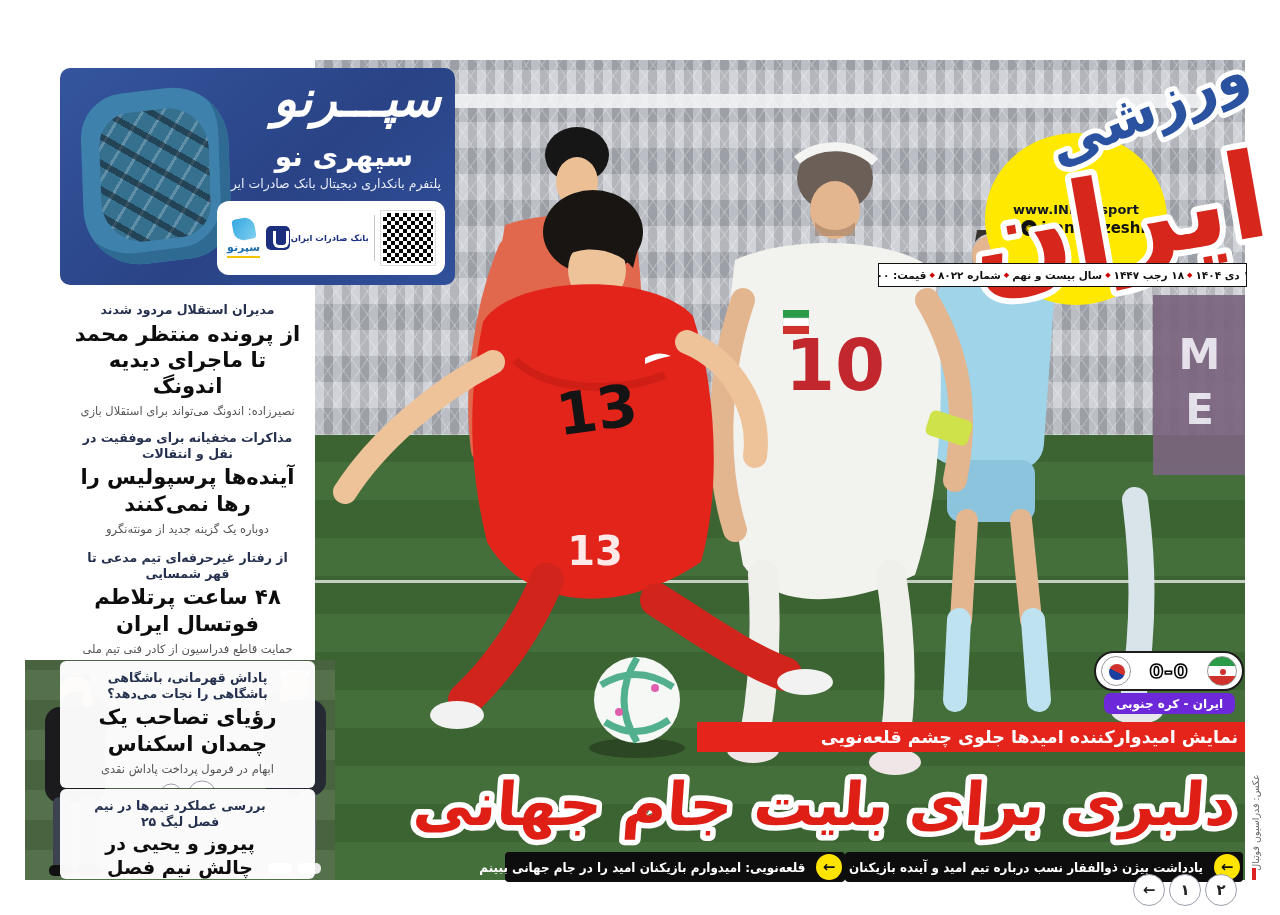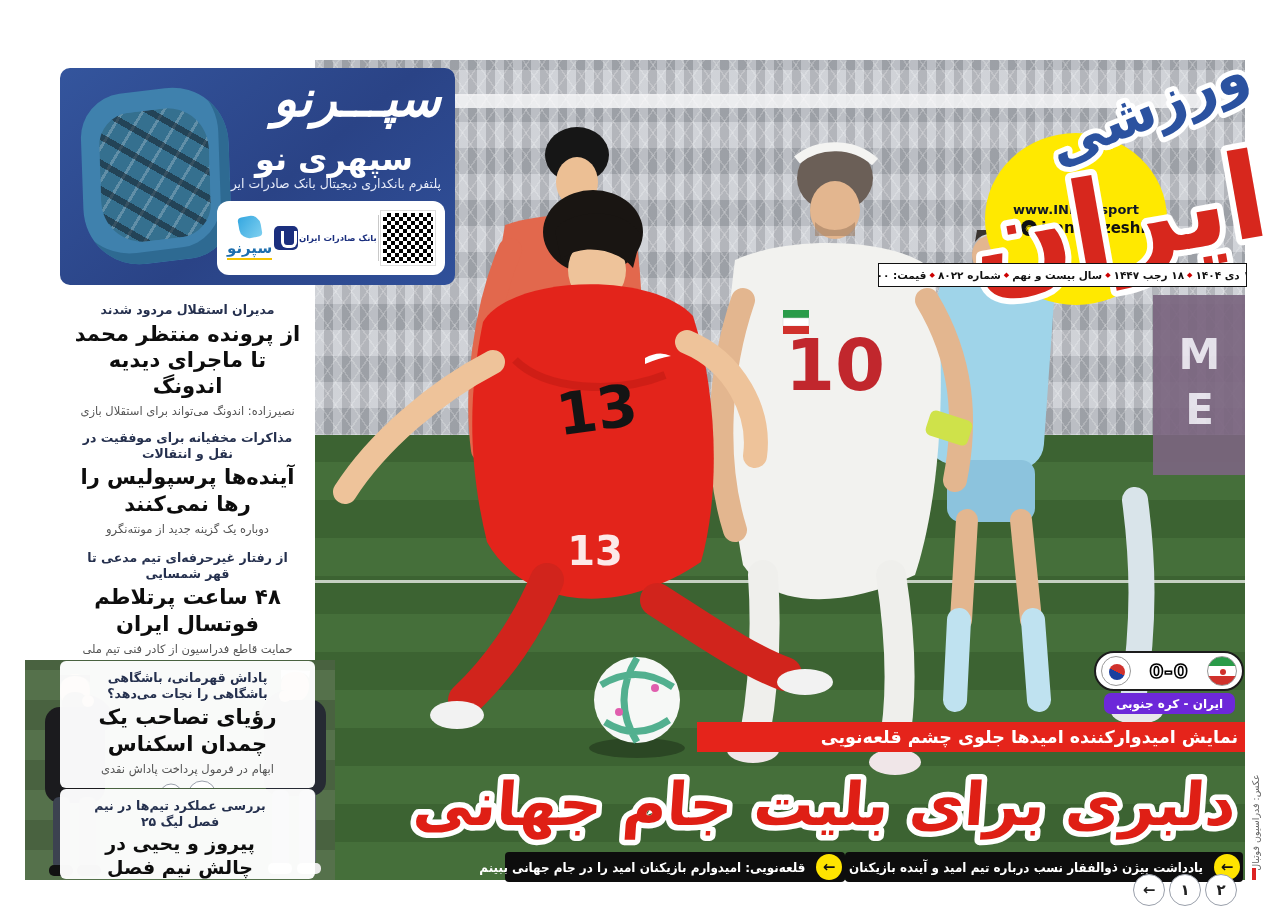--- a/index.html
+++ b/index.html
@@ -60,27 +60,27 @@
 
   .datestrip{position:absolute;left:878px;top:263px;width:369px;height:24px;background:#fff;border:1.5px solid #111;z-index:7;
      display:flex;align-items:center;justify-content:center;direction:rtl;white-space:nowrap;overflow:hidden;
      font-size:10.5px;font-weight:bold;color:#111;}
   .datestrip .sep{color:#c00;font-size:7px;margin:0 3px;}
 
   
   .ad{position:absolute;left:60px;top:68px;width:395px;height:217px;border-radius:10px;overflow:hidden;z-index:6;direction:rtl;
       background:linear-gradient(140deg,#34559d 0%,#2a4386 55%,#30509a 100%);}
   .ad-script{position:absolute;right:14px;top:2px;font-size:50px;font-weight:bold;font-style:italic;color:#fff;}
-  .ad-brand{position:absolute;right:42px;top:72px;font-size:32px;font-weight:bold;color:#fff;}
+  .ad-brand{position:absolute;right:42px;top:72px;font-size:28px;font-weight:bold;color:#fff;}
   .ad-tagline{position:absolute;right:14px;top:108px;font-size:12.5px;color:#e6ebf9;}
   .ad-card{position:absolute;right:10px;bottom:10px;width:228px;height:74px;background:#fff;border-radius:12px;
       display:flex;align-items:center;justify-content:space-between;padding:8px 10px;direction:ltr;z-index:2;}
   .sep-mini{display:flex;flex-direction:column;align-items:center;gap:1px;}
   .sep-drop{width:22px;height:22px;background:linear-gradient(135deg,#35a7e0,#7fd0f0);border-radius:4px 10px 4px 10px;transform:rotate(-10deg);}
-  .sep-name{font-size:15px;font-weight:bold;color:#1e6fae;border-bottom:2px solid #f4c400;line-height:1.3;}
+  .sep-name{font-size:11px;font-weight:bold;color:#1e6fae;border-bottom:2px solid #f4c400;line-height:1.3;}
   .bank-mini{display:flex;flex-direction:row;align-items:center;gap:1px;}
   .bank-sym{width:24px;height:24px;background:#1b2f7e;border-radius:5px;position:relative;}
   .bank-sym::after{content:"";position:absolute;left:7px;top:5px;width:10px;height:14px;border:3px solid #fff;border-top:none;border-radius:0 0 6px 6px;}
   .bank-name{font-size:8.5px;font-weight:bold;color:#1b2f7e;white-space:nowrap;}
   .vline{width:1px;height:46px;background:#c9c9c9;}
   .qr{width:54px;height:54px;background:repeating-conic-gradient(#000 0% 25%,#fff 0% 50%);background-size:8px 8px;border:2px solid #fff;outline:1px solid #ddd;}
   .ad-ill{position:absolute;left:8px;top:12px;width:182px;height:196px;}
   .ill-base{position:absolute;left:14px;top:10px;width:148px;height:172px;background:#3f81ad;border-radius:40px 62px 40px 62px;
       transform:rotate(-7deg) skewX(-5deg);box-shadow:inset -10px -12px 0 #2e6a92;}
   .ill-floor{position:absolute;left:32px;top:30px;width:110px;height:130px;border-radius:30px 46px 30px 46px;transform:rotate(-7deg) skewX(-5deg);

